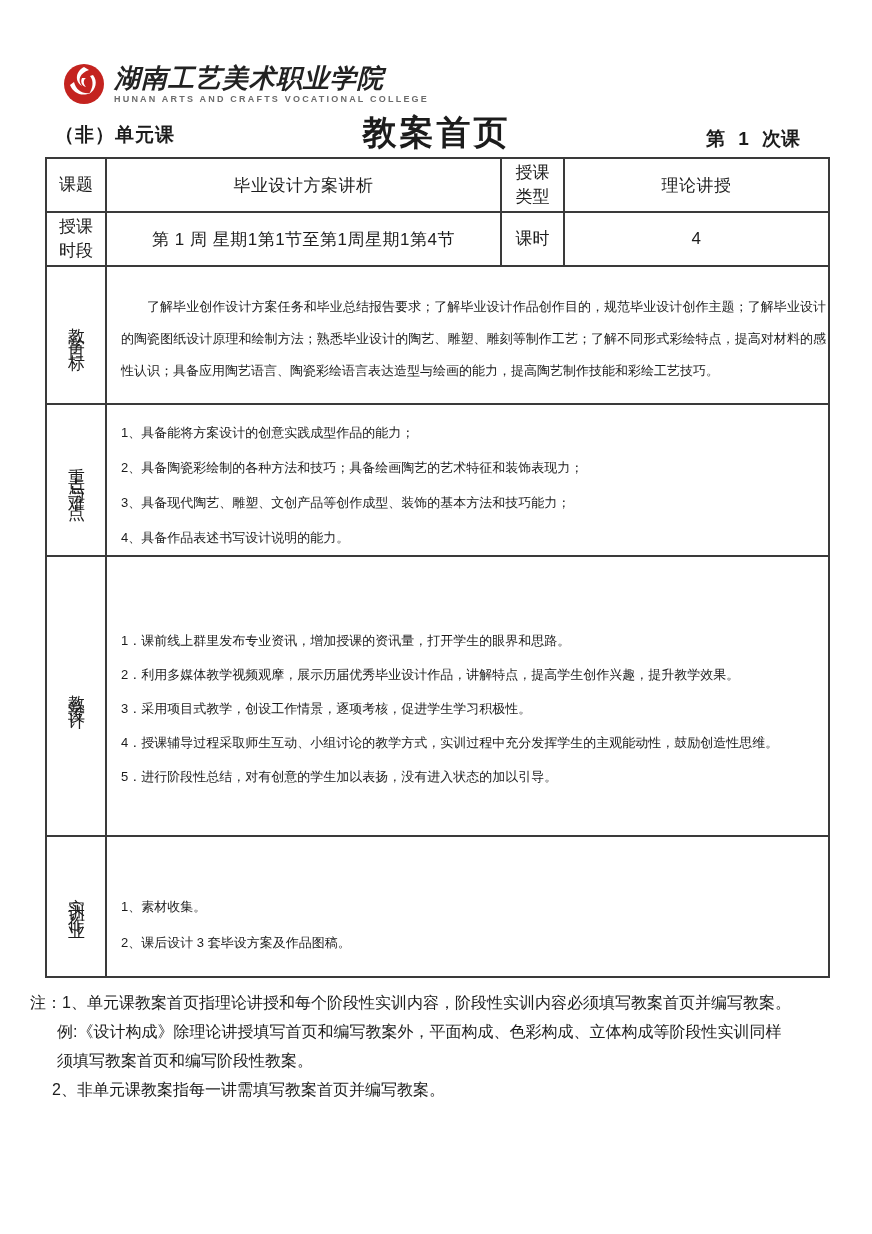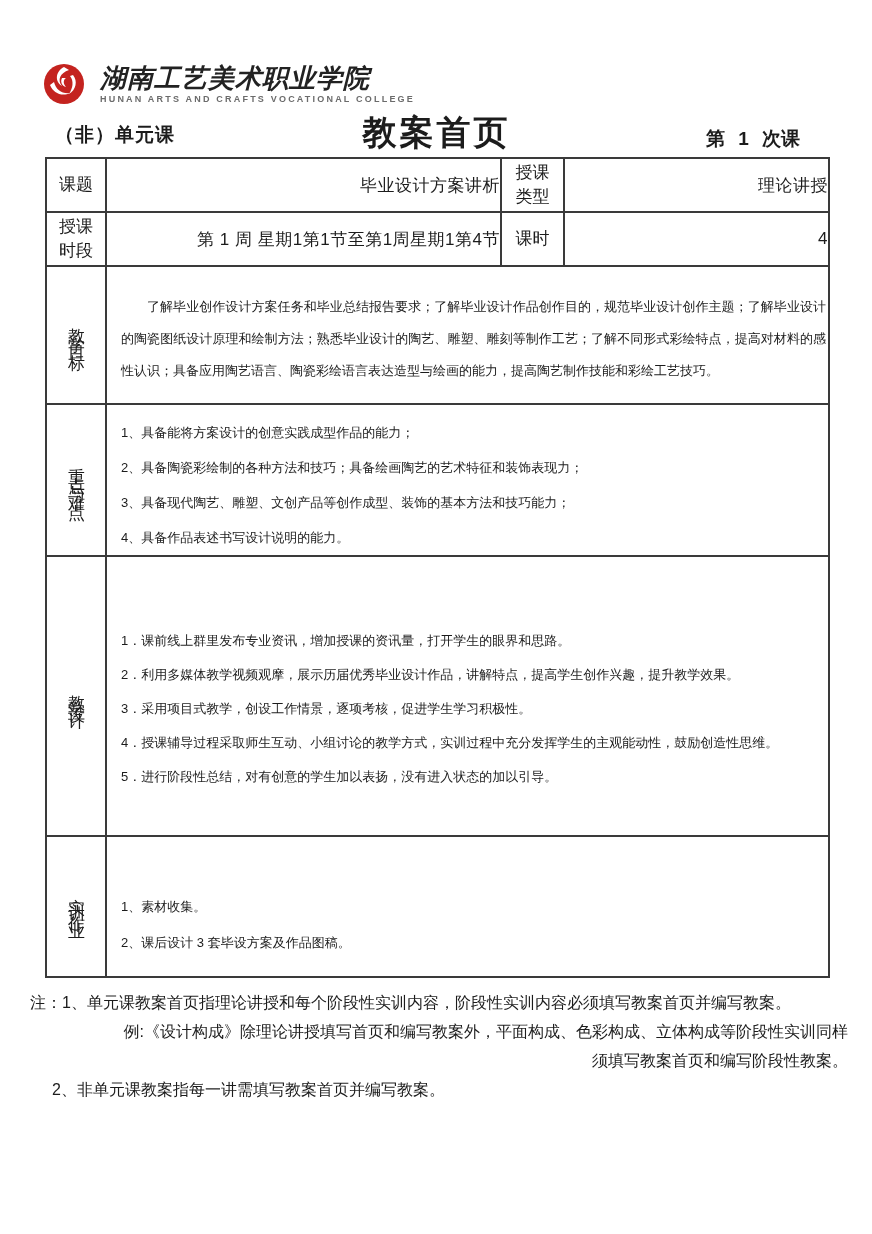--- a/index.html
+++ b/index.html
@@ -3,21 +3,21 @@
 <meta charset="utf-8">
 <style>
   * { margin:0; padding:0; box-sizing:border-box; }
   html,body { background:#ffffff; }
   .page {
     position:relative; width:872px; height:1234px; background:#ffffff;
     font-family:"Liberation Sans", sans-serif; color:#1c1c1c; overflow:hidden;
   }
 
   
-  .logo { position:absolute; left:42px; top:62px; display:flex; align-items:flex-start; gap:14px; }
+  .logo { position:absolute; left:62px; top:62px; display:flex; align-items:flex-start; gap:8px; }
   .logo-icon { width:44px; height:44px; flex:0 0 auto; }
   .logo-names { display:flex; flex-direction:column; padding-top:2px; }
   .logo-zh {
     font-family:"DejaVu Serif", serif; font-style:italic; font-weight:bold;
     font-size:26px; line-height:28px; letter-spacing:1px; color:#222222; white-space:nowrap;
   }
   .logo-en {
     font-size:9px; letter-spacing:2.2px; color:#6b6b6b; margin-top:2px;
     white-space:nowrap; font-weight:bold;
   }
@@ -34,40 +34,40 @@
   
   table.plan { position:absolute; left:45px; top:157px; width:783px; border-collapse:collapse; table-layout:fixed; }
   table.plan td { border:2px solid #3a3a3a; vertical-align:middle; overflow:hidden; }
   col.c1 { width:60px; } col.c2 { width:395px; } col.c3 { width:63px; } col.c4 { width:265px; }
   tr.r1 td { height:46px; } tr.r2 td { height:49px; }
   tr.r3 td { height:138px; } tr.r4 td { height:150px; }
   tr.r5 td { height:280px; } tr.r6 td { height:141px;margin-left:12px; }
 
   td.lbl { text-align:center; font-size:17px; line-height:24px; padding:2px; }
   .lbl-wrap { display:inline-block; max-width:2.3em; }
-  td.center { text-align:right; font-size:17px; letter-spacing:0.5px; }
+  td.center { text-align:center; font-size:17px; letter-spacing:0.5px; }
   .vlabel {
     display:inline-block; writing-mode:vertical-lr; text-orientation:mixed;
     font-size:17px; letter-spacing:9px; white-space:nowrap;
   }
   .vlabel.tight { letter-spacing:6px; }
 
   td.body-cell { vertical-align:top; padding:4px 2px 0 14px; font-size:13px; }
   .para { text-indent:2em; text-align:justify; line-height:32px; padding-top:4px; }
   .list-a { padding-top:6px; }
   .list-a .li { line-height:35px; text-align:justify; }
   .list-b { padding-top:22px; }
   .list-b .li { line-height:34px; text-align:justify; }
   .list-c { padding-top:32px; }
   .list-c .li { line-height:36px; }
 
   
   .notes { position:absolute; left:30px; top:988px; width:818px; font-size:16px; }
   .notes .nline { line-height:29px; }
-  .indent-a { padding-left:27px;text-align:right; }
+  .indent-a { padding-left:27px; }
   .indent-b { padding-left:22px; }
 </style>
 </head>
 <body>
 
 <div class="page">
 
   <div class="logo">
     <span class="logo-icon">
       <svg viewBox="0 0 44 44" width="44" height="44" aria-hidden="true">

